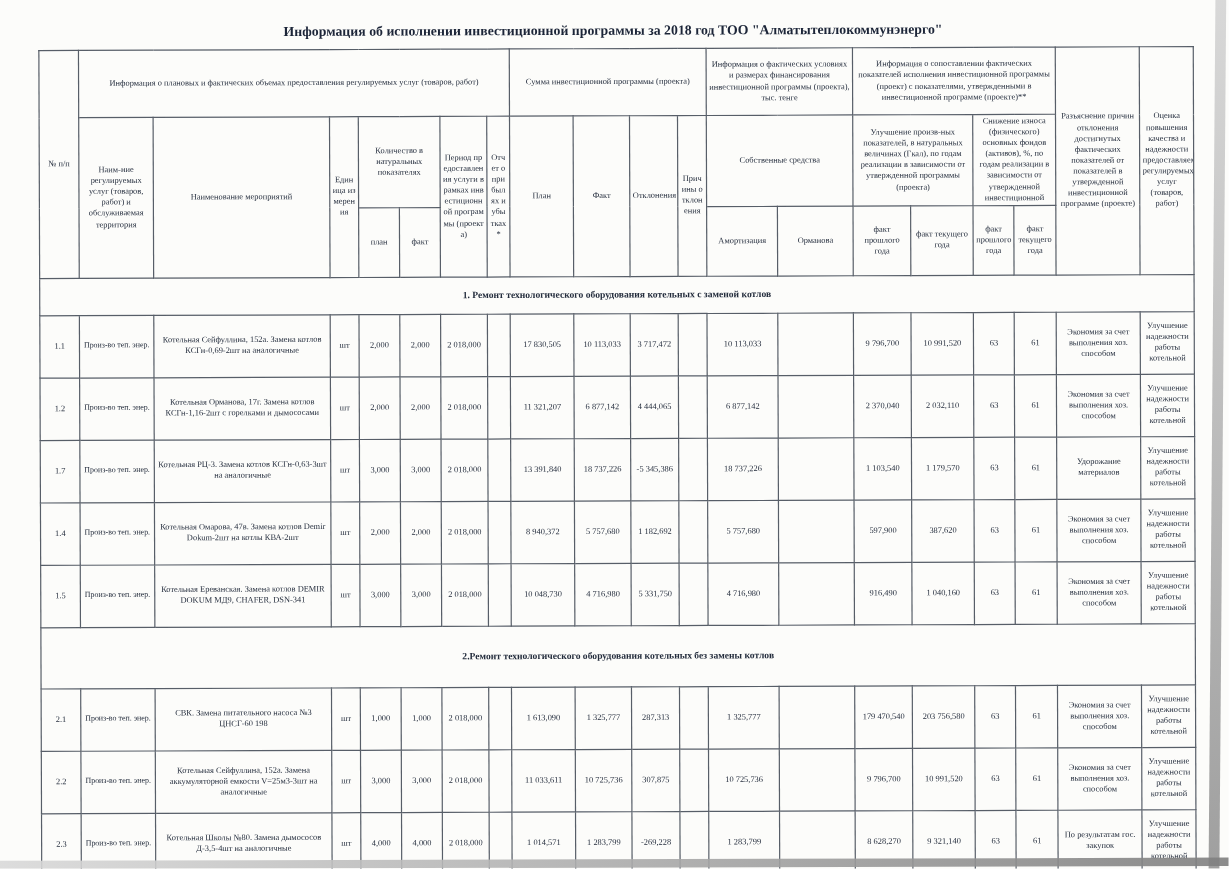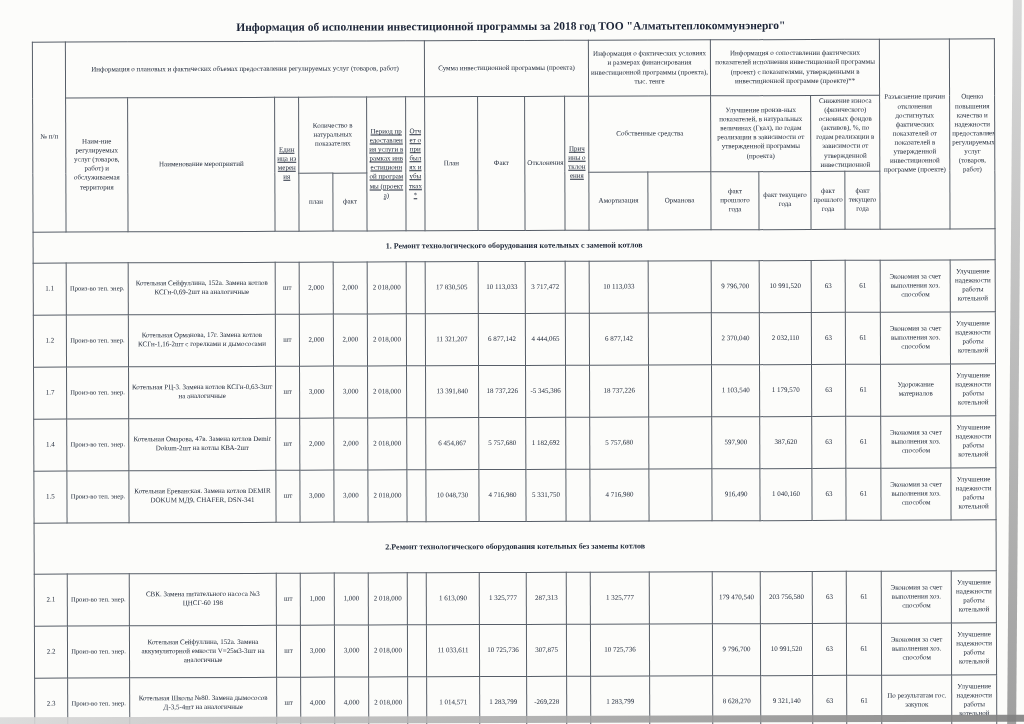--- a/index.html
+++ b/index.html
@@ -18,21 +18,21 @@
     position:absolute; left:33px; top:40px; width:962px;
     border-collapse:collapse; table-layout:fixed;
     border:1.5px solid #474e58;
   }
   th,td{
     border:1px solid #575e68; font-size:7px; line-height:1.3;
     text-align:center; vertical-align:middle; padding:1px 2px;
     font-weight:normal; color:#242d3d; overflow:hidden;
   }
   tr.h1{height:56px} tr.h2{height:50px} tr.h3{height:58px}
-  .brk{word-break:break-all;text-decoration:underline;}
+  .brk{word-break:break-all;}
   .section-row td{ font-weight:bold; font-size:8px; }
   .section-row.s1 td{height:28px;}
   .section-row.s2 td{height:48px;}
   .data-row{height:52px;}
   .data-row td{font-size:7px;}
   .data-row td.svc{font-size:6.6px;}
   .data-row td.numv{white-space:nowrap;}
   .scan-edge-right{
     position:absolute; right:5px; top:0; width:9px; height:724px;
     background:linear-gradient(to bottom,#d2d2d2,#8f8f8f);
@@ -182,21 +182,21 @@
   </tr>
           <tr class="data-row">
     <td>1.4</td>
     <td class="svc">Произ-во теп. энер.</td>
     <td>Котельная Омарова, 47в. Замена котлов Demir Dokum-2шт на котлы КВА-2шт</td>
     <td>шт</td>
     <td class="numv">2,000</td>
     <td class="numv">2,000</td>
     <td class="numv">2 018,000</td>
     <td></td>
-    <td class="numv">6 454,867</td>
+    <td class="numv">8 940,372</td>
     <td class="numv">5 757,680</td>
     <td class="numv">1 182,692</td>
     <td></td>
     <td class="numv">5 757,680</td>
     <td></td>
     <td class="numv">597,900</td>
     <td class="numv">387,620</td>
     <td class="numv">63</td>
     <td class="numv">61</td>
     <td>Экономия за счет выполнения хоз. способом</td>

